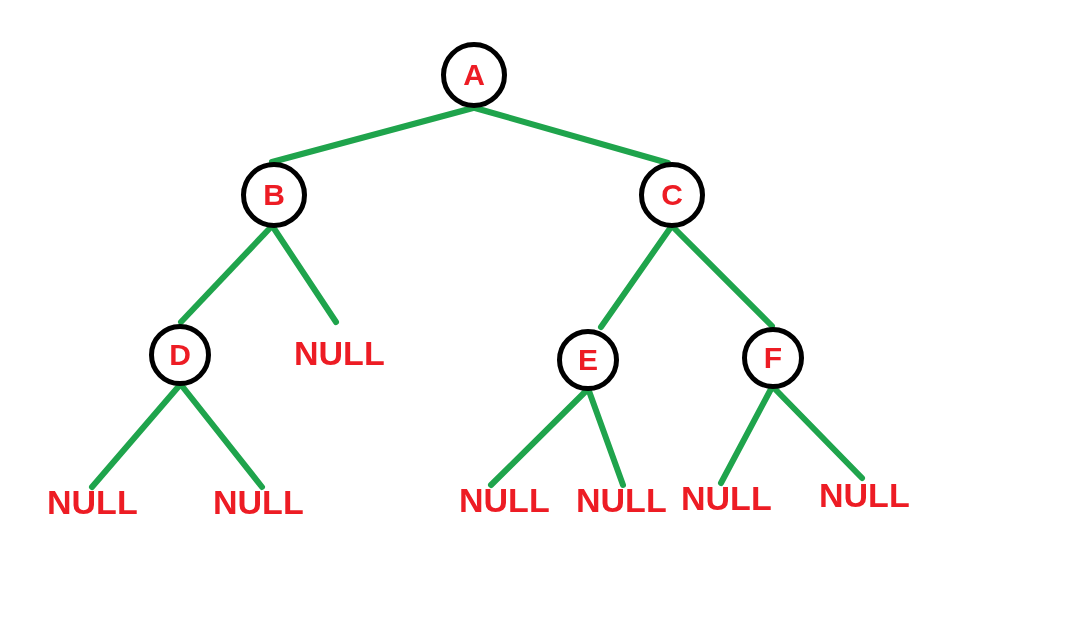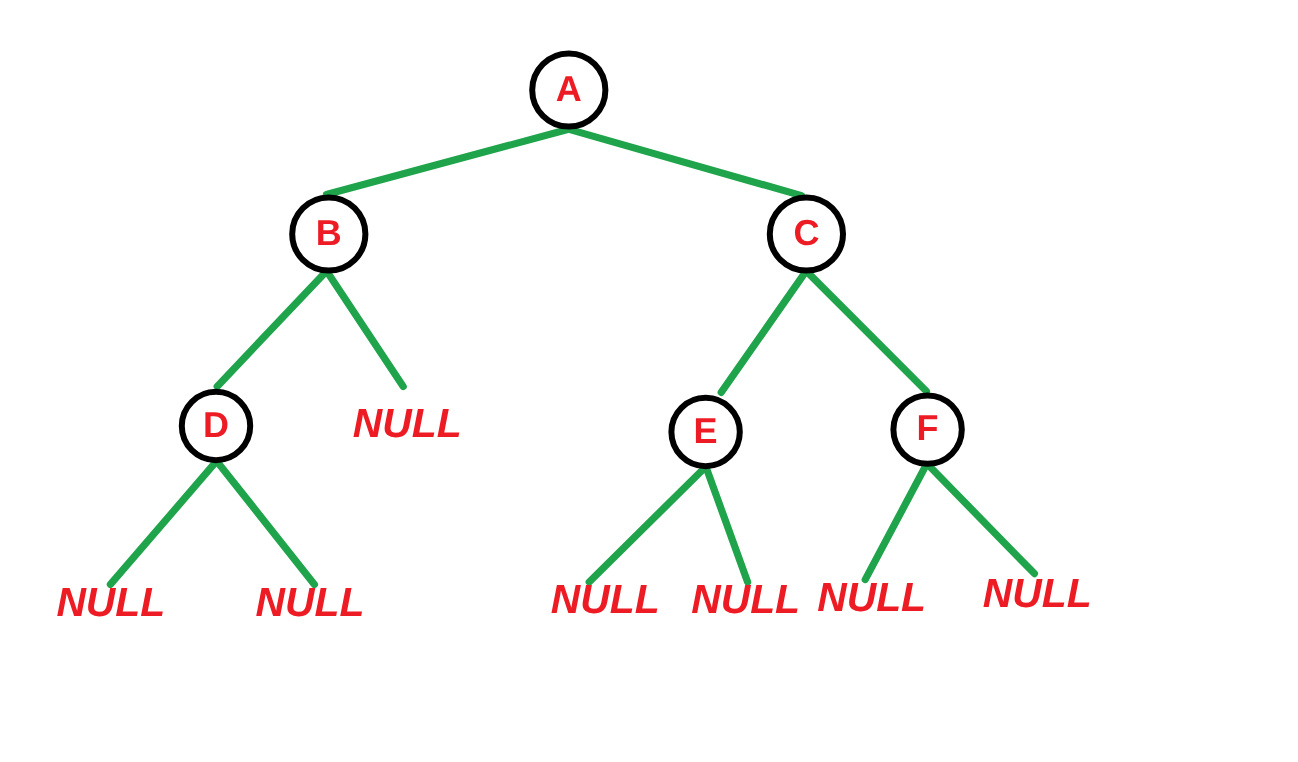--- a/index.html
+++ b/index.html
@@ -44,21 +44,20 @@
   }
   .null-label {
     position: absolute;
     font-family: "Liberation Sans", sans-serif;
     font-weight: bold;
     color: #ED1C24;
     white-space: nowrap;
     line-height: 1;
     z-index: 2;
     user-select: none;
-    font-style: italic;
   }
 </style>
 </head>
 <body>
 
 <div id="canvas">
 
   <svg id="edge-layer" viewBox="0 0 1082 635" width="1082" height="635" xmlns="http://www.w3.org/2000/svg">
       <line x1="473" y1="108" x2="272" y2="162" stroke="#1FA44C" stroke-width="6" stroke-linecap="round"></line>
       <line x1="475" y1="108" x2="668" y2="163" stroke="#1FA44C" stroke-width="6" stroke-linecap="round"></line>

